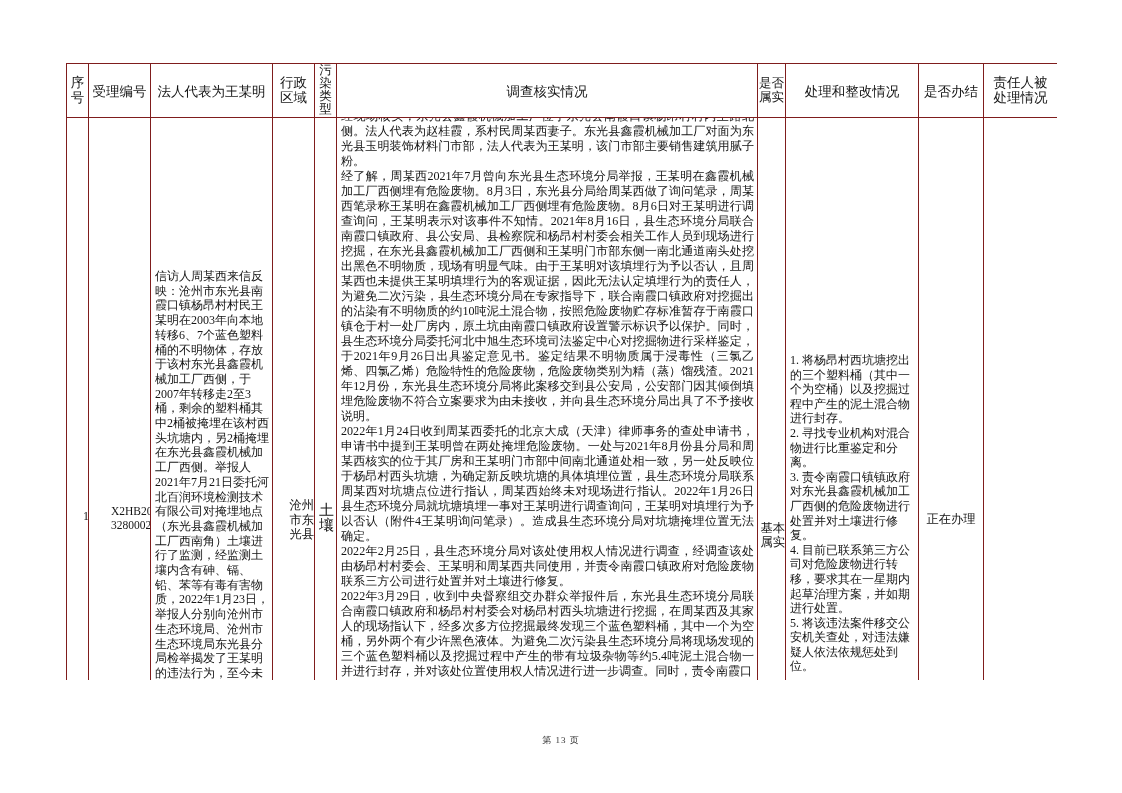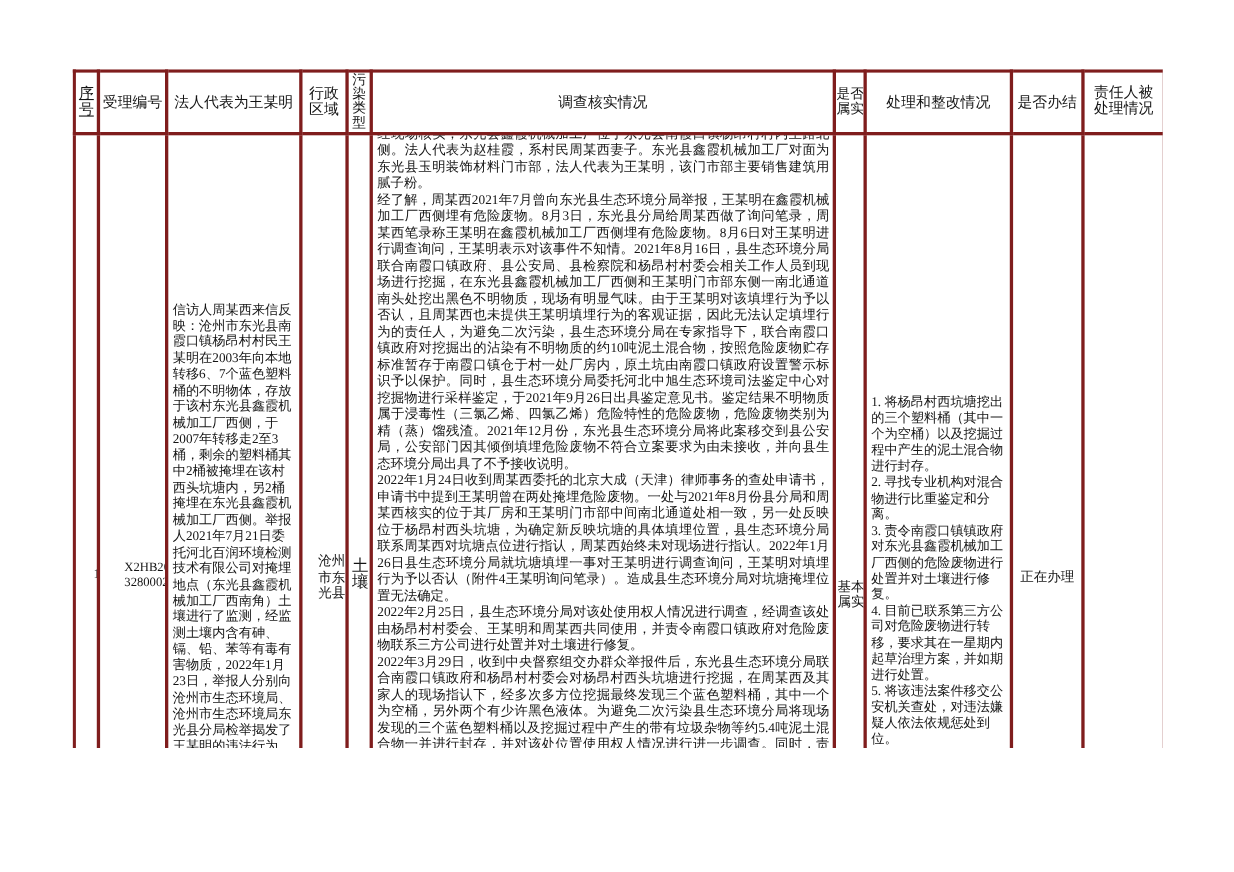--- a/index.html
+++ b/index.html
@@ -5,25 +5,25 @@
   html,body { margin:0; padding:0; background:#ffffff; }
   .page {
     position:relative; width:1122px; height:793px; background:#ffffff;
     font-family:"Liberation Serif","DejaVu Serif",serif; color:#141414; overflow:hidden;
   }
   .tbl-clip {
     position:absolute; left:66px; top:63px; width:991px; height:617px; overflow:hidden;
   }
   table.grid { border-collapse:collapse; table-layout:fixed; width:991px; }
   table.grid th, table.grid td {
-    border:3px solid #7f1d1d; padding:0; font-weight:normal; vertical-align:middle;
+    border:1px solid #7f1d1d; padding:0; font-weight:normal; vertical-align:middle;
     text-align:center; overflow:hidden;
   }
   th .h { font-size:13.5px; line-height:15px; display:inline-block; }
-  th.hdr-serial .h      { width:16px;text-decoration:underline; }
+  th.hdr-serial .h      { width:16px; }
   th.hdr-pollution .h   { width:14px; font-size:12.5px; line-height:13px; }
   th.hdr-verified .h    { width:26px; font-size:12.5px; line-height:14px;text-align:center; }
   th.hdr-region .h      { width:28px; }
   th.hdr-responsible .h { width:56px;font-family:Liberation Mono, monospace; }
   tr.hdr { height:52px; }
   td.bodycell { vertical-align:top; }
   .cellwrap { position:relative; height:600px; overflow:hidden; }
   .txt { position:absolute; }
   .txt-investigation {
     top:-9px; left:4px; right:3px; font-size:12.1px; line-height:15px;
@@ -142,14 +142,15 @@
         <td class="bodycell">
           <div class="cellwrap">
                 <div class="txt"></div>
               </div>
         </td>
       </tr>
     </tbody>
       </table>
   </div>
 
+  <div class="page-footer">第 13 页</div>
 
 </div>
 
 </body></html>

